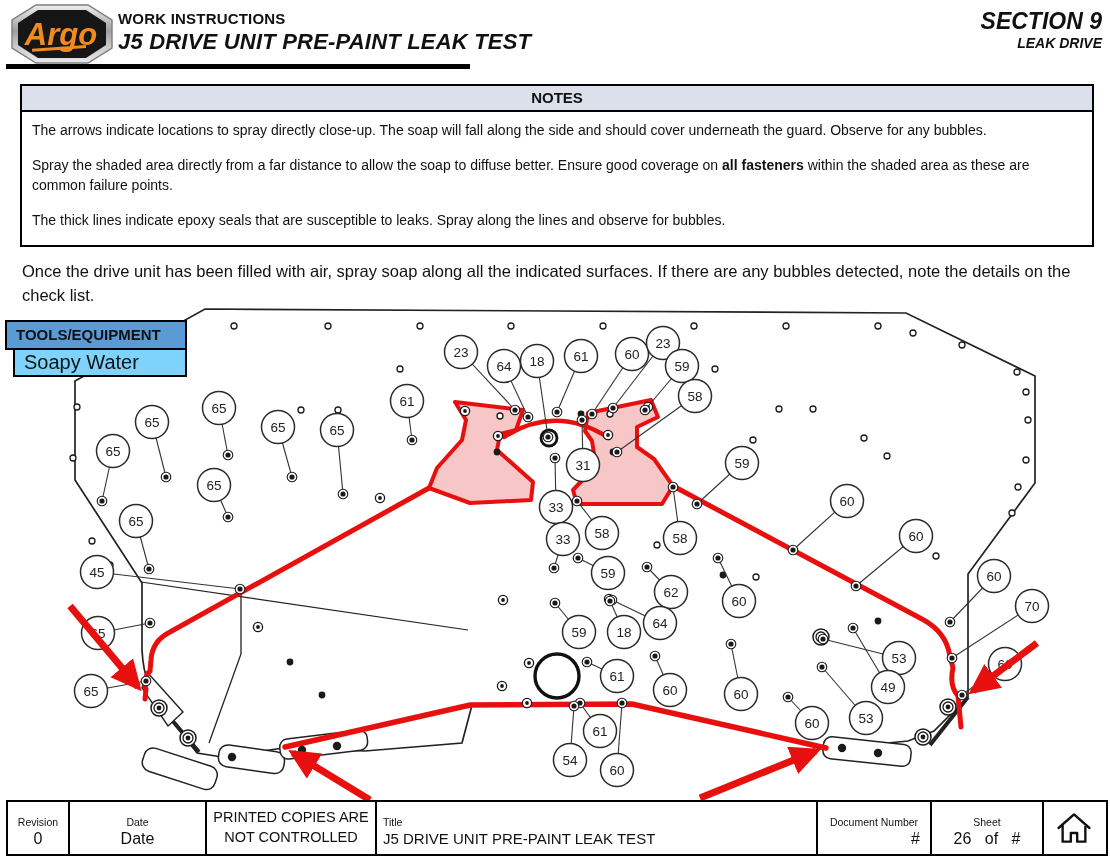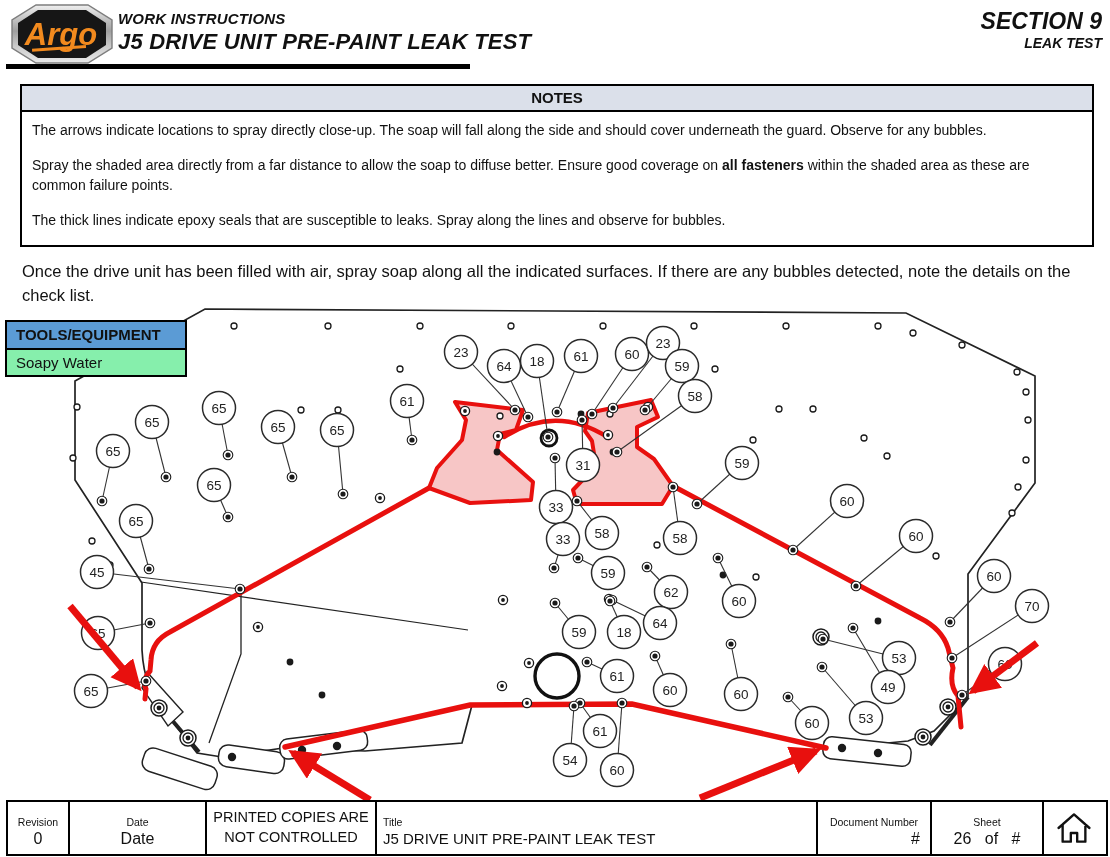--- a/index.html
+++ b/index.html
@@ -2,42 +2,42 @@
 <html><head>
 <meta charset="utf-8">
 <style>
   html,body{margin:0;padding:0;background:#fff;}
   #page{position:relative;width:1110px;height:857px;background:#fff;overflow:hidden;
         font-family:"Liberation Sans",sans-serif;color:#111;}
   
   #app-header{position:absolute;left:0;top:0;width:100%;height:70px;}
   #logo-wrap{position:absolute;left:8px;top:3px;text-align:center;}
   #hdr-text{position:absolute;left:118px;top:10px;}
-  #work-instructions{font-style:italic;font-weight:bold;font-size:15px;letter-spacing:.2px;}
+  #work-instructions{font-weight:bold;font-size:15px;letter-spacing:.2px;}
   #page-title{font-style:italic;font-weight:bold;font-size:22px;margin-top:2px;letter-spacing:.2px;}
   #hdr-right{position:absolute;right:8px;top:8px;text-align:right;}
   #section-title{font-style:italic;font-weight:bold;font-size:23px;}
   #section-sub{font-style:italic;font-weight:bold;font-size:14px;margin-top:0px;}
   #header-underline{position:absolute;left:6px;top:64px;width:464px;height:5px;background:#000;}
   
   #notes-box{position:absolute;left:20px;top:84px;width:1070px;border:2px solid #000;background:#fff;z-index:3;}
   #notes-header{height:24px;background:#dbe0ea;border-bottom:2px solid #000;
       text-align:center;font-weight:bold;font-size:15px;line-height:24px;}
   #notes-body{padding:9px 10px 12px 10px;font-size:14px;line-height:1.42;}
   .note-p{margin:0 0 15px 0;}
   .note-p:last-child{margin-bottom:2px;}
   
   #instruction-text{position:absolute;left:22px;top:260px;width:1068px;
       font-size:16.5px;line-height:1.45;z-index:3;}
   
   #tools-box{position:absolute;left:5px;top:320px;width:182px;z-index:3;}
   #tools-header{background:#5b9bd5;border:2px solid #000;height:26px;line-height:26px;
       font-weight:bold;font-size:15px;padding-left:9px;}
-  .tools-item{background:#86efac;border:2px solid #000;border-top:none;height:25px;line-height:25px;
-      font-size:15px;padding-left:9px;}
+  .tools-item{background:#7dd3fc;border:2px solid #000;border-top:none;height:25px;line-height:25px;
+      font-size:20px;padding-left:9px;margin-left:8px;}
   
   #diagram-svg{position:absolute;left:0;top:0;z-index:1;}
   
   #footer-table{position:absolute;left:6px;top:800px;width:1098px;height:52px;display:flex;
       border:2px solid #000;background:#fff;z-index:4;}
   .fcell{border-right:2px solid #000;position:relative;box-sizing:border-box;}
   .fcell:last-child{border-right:none;}
   .flabel{font-size:10.5px;text-align:center;padding-top:14px;}
   .fvalue{font-size:16px;text-align:center;margin-top:2px;}
   #cell-revision{width:62px;}
@@ -534,21 +534,21 @@
         <text x="53" y="42" text-anchor="middle" font-size="31" font-weight="bold" font-style="italic" fill="#f28a1e">Argo</text>
         <rect x="24" y="44" width="54" height="3" fill="#f28a1e" transform="rotate(-4 50 45)"></rect>
       </svg>
     </div>
     <div id="hdr-text">
       <div id="work-instructions">WORK INSTRUCTIONS</div>
       <div id="page-title">J5 DRIVE UNIT PRE-PAINT LEAK TEST</div>
     </div>
     <div id="hdr-right">
       <div id="section-title">SECTION 9</div>
-      <div id="section-sub">LEAK TEST</div>
+      <div id="section-sub">LEAK DRIVE</div>
     </div>
     <div id="header-underline"></div>
   </div>
 
   <div id="notes-box">
     <div id="notes-header">NOTES</div>
     <div id="notes-body">
         <p class="note-p">The arrows indicate locations to spray directly close-up. The soap will fall along the side and should cover underneath the guard. Observe for any bubbles.</p>
         <p class="note-p">Spray the shaded area directly from a far distance to allow the soap to diffuse better. Ensure good coverage on <b>all fasteners</b> within the shaded area as these are common failure points.</p>
         <p class="note-p">The thick lines indicate epoxy seals that are susceptible to leaks. Spray along the lines and observe for bubbles.</p>

